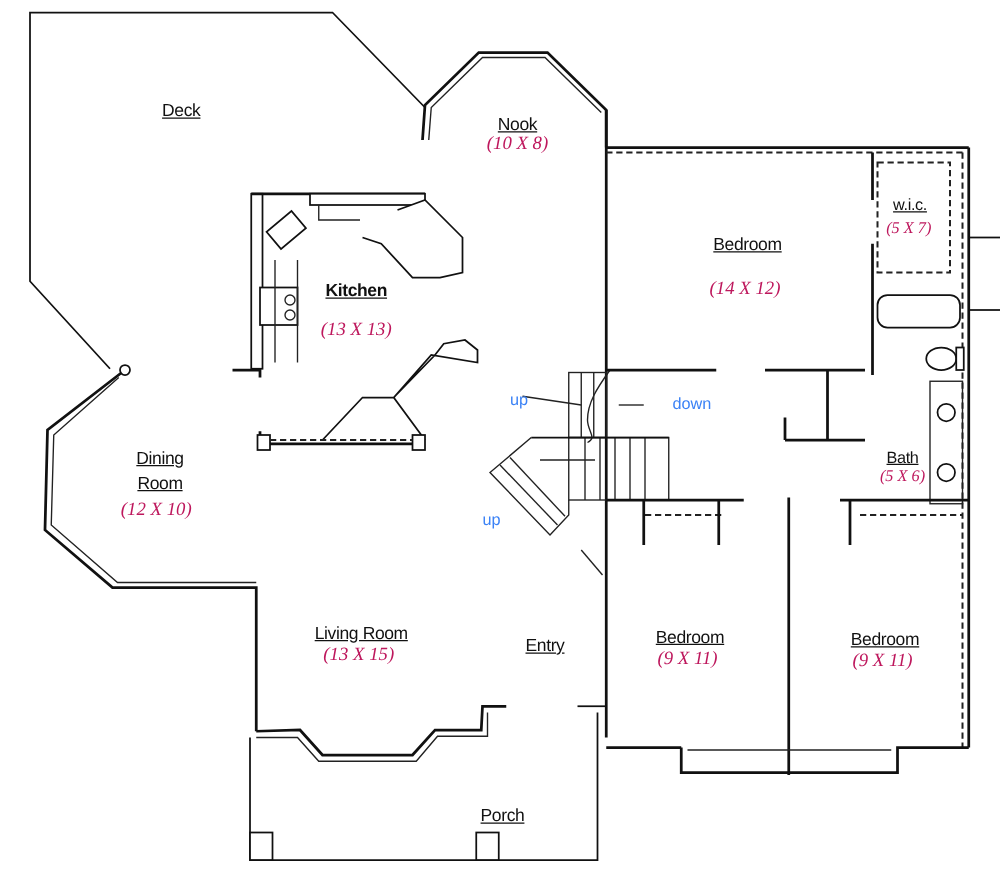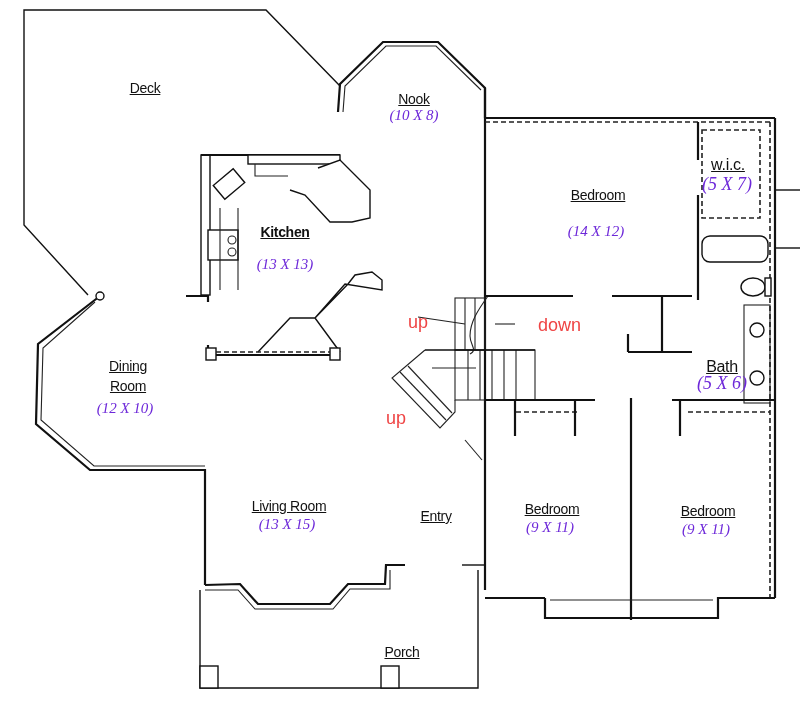--- a/index.html
+++ b/index.html
@@ -5,25 +5,25 @@
     html, body { margin:0; padding:0; background:#ffffff; }
     body { width:800px; height:704px; overflow:hidden; position:relative; }
     #plan { position:absolute; left:0; top:0; width:800px; height:704px; }
     .wall { fill:none; stroke:#111; stroke-width:2.2; stroke-linejoin:miter; }
     .wall2 { fill:none; stroke:#111; stroke-width:1.4; }
     .thin { fill:none; stroke:#222; stroke-width:1.1; }
     .dash { fill:none; stroke:#222; stroke-width:1.6; stroke-dasharray:5 3; }
     .fixture { fill:#fff; stroke:#111; stroke-width:1.4; }
     .label { position:absolute; font-family:"Liberation Sans", sans-serif; font-size:14px; color:#111;
              text-decoration:underline; white-space:nowrap; transform:translateX(-50%); letter-spacing:-0.3px; }
-    .dim { position:absolute; font-family:"Liberation Serif", serif; font-style:italic; font-size:15px; color:#6d28d9;
+    .dim { position:absolute; font-family:"Liberation Serif", serif; font-style:italic; font-size:15px; color:#be185d;
            white-space:nowrap; transform:translateX(-50%); }
-    .note { position:absolute; font-family:"Liberation Sans", sans-serif; font-size:18px; color:#ef4444; white-space:nowrap; }
-    .small .label, .label.small { font-size:16px;text-align:right; }
-    .dim.small { font-size:18px; }
+    .note { position:absolute; font-family:"Liberation Sans", sans-serif; font-size:13px; color:#3b82f6; white-space:nowrap; }
+    .small .label, .label.small { font-size:13px;text-align:right; }
+    .dim.small { font-size:13px; }
   </style>
 </head>
 <body>
 
 <svg id="plan" viewBox="0 0 800 704" xmlns="http://www.w3.org/2000/svg">
 
   <g>
     <polyline class="wall2" points="340,86 266,10 24,10 24,225 88,295"></polyline>
   </g>
 

